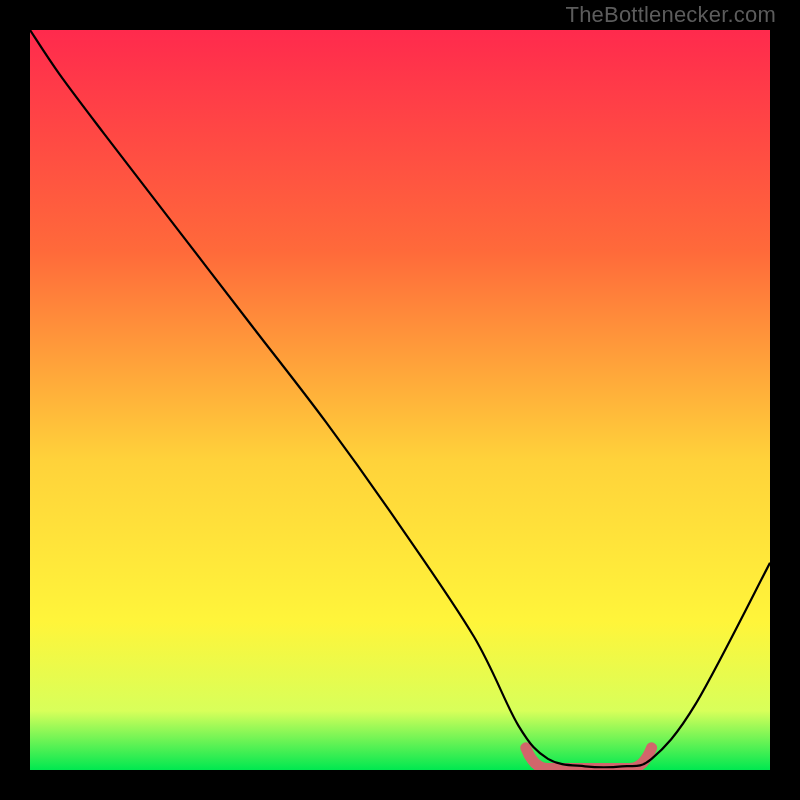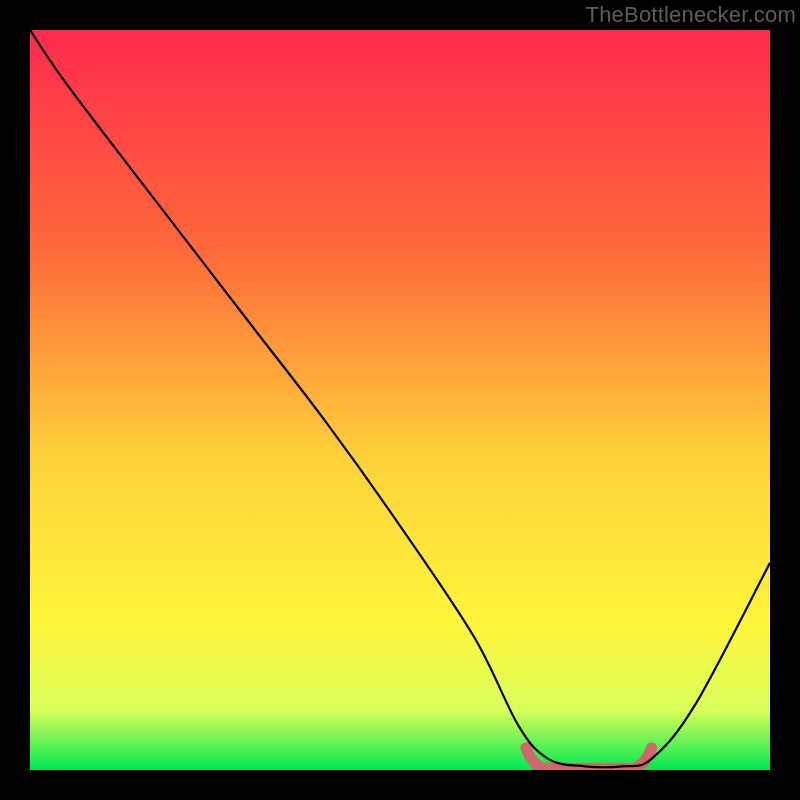--- a/index.html
+++ b/index.html
@@ -14,21 +14,21 @@
     position: absolute;
     left: 0;
     top: 0;
     width: 800px;
     height: 800px;
     background: #000;
   }
   .watermark {
     position: absolute;
     top: 2px;
-    right: 4px;
+    right: 24px;
     font-family: Arial, Helvetica, sans-serif;
     font-size: 22px;
     color: #5c5c5c;
     letter-spacing: 0.2px;
   }
   .plot {
     position: absolute;
     left: 30px;
     top: 30px;
     width: 740px;

